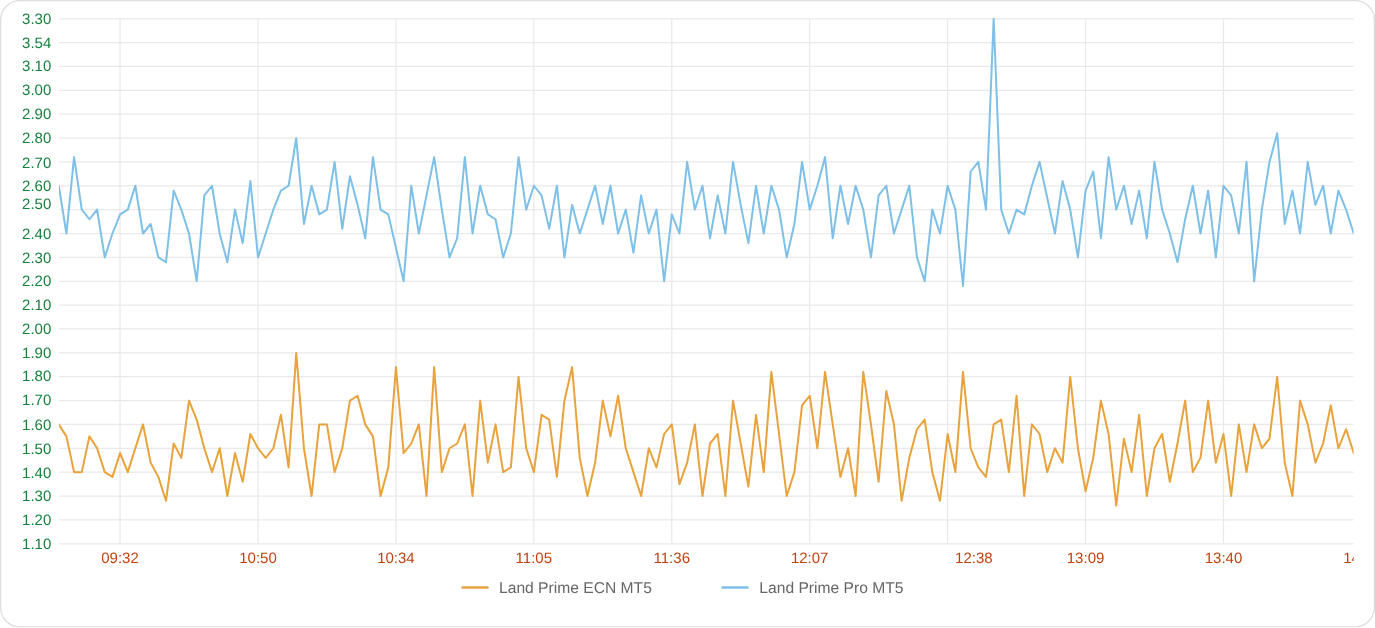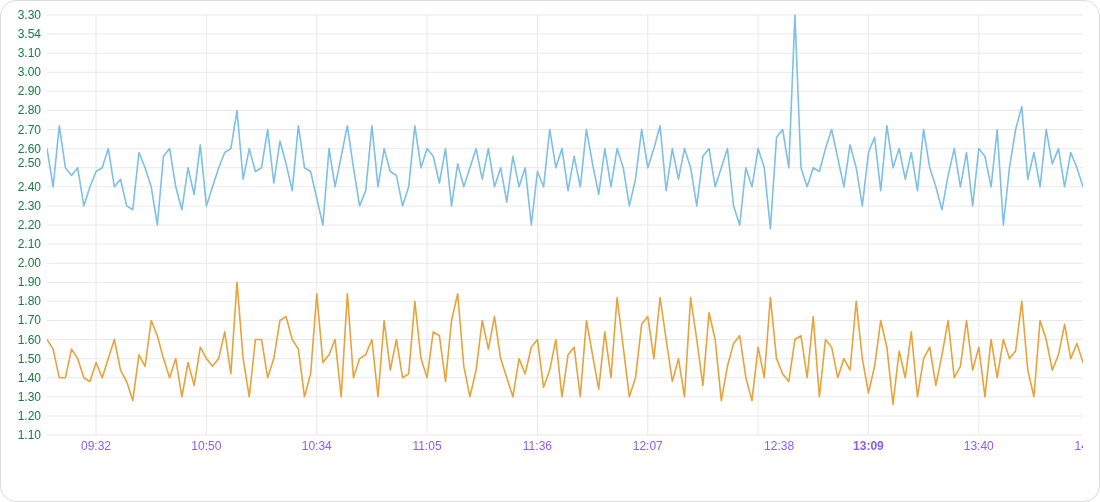--- a/index.html
+++ b/index.html
@@ -58,21 +58,21 @@
     position: absolute;
     left: 0;
     right: 0;
     bottom: -2px;
     height: 0;
   }
   .xlabel {
     position: absolute;
     top: 0;
     transform: translateX(-50%);
-    color: #8b5cf6;
+    color: #c2410c;
     font-size: 12px;
     white-space: nowrap;
     text-align: center;
   }
   .legend {
     display: flex;
     justify-content: center;
     align-items: center;
     gap: 56px;
     margin-top: 10px;
@@ -163,21 +163,31 @@
           <path d="M0.0 135.6 L6.1 173.8 L12.2 112.7 L18.3 154.7 L24.4 162.4 L30.5 154.7 L36.6 192.9 L42.7 173.8 L48.8 158.5 L54.9 154.7 L60.9 135.6 L67.0 173.8 L73.1 166.2 L79.2 192.9 L85.3 196.7 L91.4 139.5 L97.5 154.7 L103.6 173.8 L109.7 212.0 L115.8 143.3 L121.9 135.6 L128.0 173.8 L134.1 196.7 L140.2 154.7 L146.3 181.5 L152.4 131.8 L158.5 192.9 L164.6 173.8 L170.7 154.7 L176.7 139.5 L182.8 135.6 L188.9 97.5 L195.0 166.2 L201.1 135.6 L207.2 158.5 L213.3 154.7 L219.4 116.5 L225.5 170.0 L231.6 128.0 L237.7 150.9 L243.8 177.6 L249.9 112.7 L256.0 154.7 L262.1 158.5 L268.2 185.3 L274.3 212.0 L280.4 135.6 L286.4 173.8 L292.5 143.3 L298.6 112.7 L304.7 154.7 L310.8 192.9 L316.9 177.6 L323.0 112.7 L329.1 173.8 L335.2 135.6 L341.3 158.5 L347.4 162.4 L353.5 192.9 L359.6 173.8 L365.7 112.7 L371.8 154.7 L377.9 135.6 L384.0 143.3 L390.1 170.0 L396.2 135.6 L402.2 192.9 L408.3 150.9 L414.4 173.8 L420.5 154.7 L426.6 135.6 L432.7 166.2 L438.8 135.6 L444.9 173.8 L451.0 154.7 L457.1 189.1 L463.2 143.3 L469.3 173.8 L475.4 154.7 L481.5 212.0 L487.6 158.5 L493.7 173.8 L499.8 116.5 L505.9 154.7 L512.0 135.6 L518.0 177.6 L524.1 143.3 L530.2 173.8 L536.3 116.5 L542.4 150.9 L548.5 181.5 L554.6 135.6 L560.7 173.8 L566.8 135.6 L572.9 154.7 L579.0 192.9 L585.1 166.2 L591.2 116.5 L597.3 154.7 L603.4 135.6 L609.5 112.7 L615.6 177.6 L621.7 135.6 L627.8 166.2 L633.8 135.6 L639.9 154.7 L646.0 192.9 L652.1 143.3 L658.2 135.6 L664.3 173.8 L670.4 154.7 L676.5 135.6 L682.6 192.9 L688.7 212.0 L694.8 154.7 L700.9 173.8 L707.0 135.6 L713.1 154.7 L719.2 215.8 L725.3 124.2 L731.4 116.5 L737.5 154.7 L743.6 2.0 L749.6 154.7 L755.7 173.8 L761.8 154.7 L767.9 158.5 L774.0 135.6 L780.1 116.5 L786.2 145.2 L792.3 173.8 L798.4 131.8 L804.5 154.7 L810.6 192.9 L816.7 139.5 L822.8 124.2 L828.9 177.6 L835.0 112.7 L841.1 154.7 L847.2 135.6 L853.3 166.2 L859.3 139.5 L865.4 177.6 L871.5 116.5 L877.6 154.7 L883.7 173.8 L889.8 196.7 L895.9 162.4 L902.0 135.6 L908.1 173.8 L914.2 139.5 L920.3 192.9 L926.4 135.6 L932.5 143.3 L938.6 173.8 L944.7 116.5 L950.8 212.0 L956.9 154.7 L963.0 116.5 L969.1 93.6 L975.1 166.2 L981.2 139.5 L987.3 173.8 L993.4 116.5 L999.5 150.9 L1005.6 135.6 L1011.7 173.8 L1017.8 139.5 L1023.9 154.7 L1030.0 173.8 " class="series" stroke="#7ec0e8"></path>
         </svg>
       <div class="xaxis" id="xaxis" style="top: 0px;">
           <div class="xlabel" style="left: 4.73373%; top: 426px;">09:32</div>
           <div class="xlabel" style="left: 15.3846%; top: 426px;">10:50</div>
           <div class="xlabel" style="left: 26.0355%; top: 426px;">10:34</div>
           <div class="xlabel" style="left: 36.6864%; top: 426px;">11:05</div>
           <div class="xlabel" style="left: 47.3373%; top: 426px;">11:36</div>
           <div class="xlabel" style="left: 57.9882%; top: 426px;">12:07</div>
           <div class="xlabel" style="left: 68.6391%; top: 426px; margin-left: 21px;">12:38</div>
-          <div class="xlabel" style="left: 79.2899%; top: 426px; font-weight: bold;">13:09</div>
+          <div class="xlabel" style="left: 79.2899%; top: 426px;">13:09</div>
           <div class="xlabel" style="left: 89.9408%; top: 426px;">13:40</div>
           <div class="xlabel" style="left: 100.592%; top: 426px;">14:11</div>
         </div>
     </div>
   </div>
 
+  <div class="legend">
+    <div class="legend-item">
+      <span class="swatch" id="sw0" style="background: rgb(232, 163, 61);"></span>
+      <span>Land Prime ECN MT5</span>
+    </div>
+    <div class="legend-item">
+      <span class="swatch" id="sw1" style="background: rgb(126, 192, 232);"></span>
+      <span>Land Prime Pro MT5</span>
+    </div>
+  </div>
 
 </div>
 
 </body></html>

